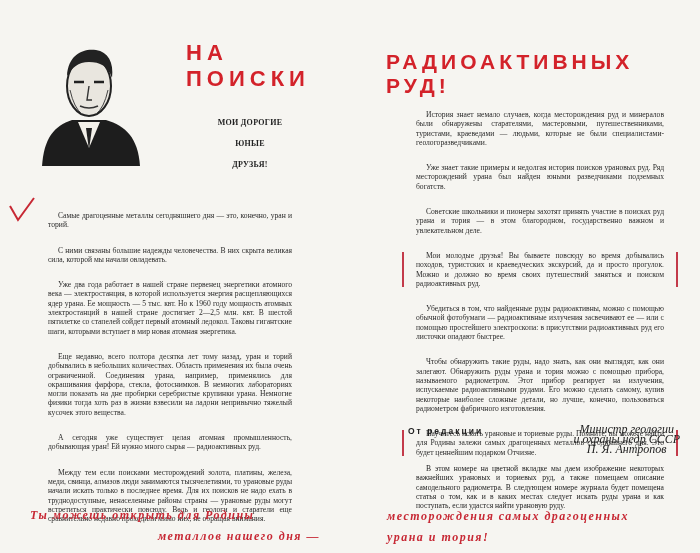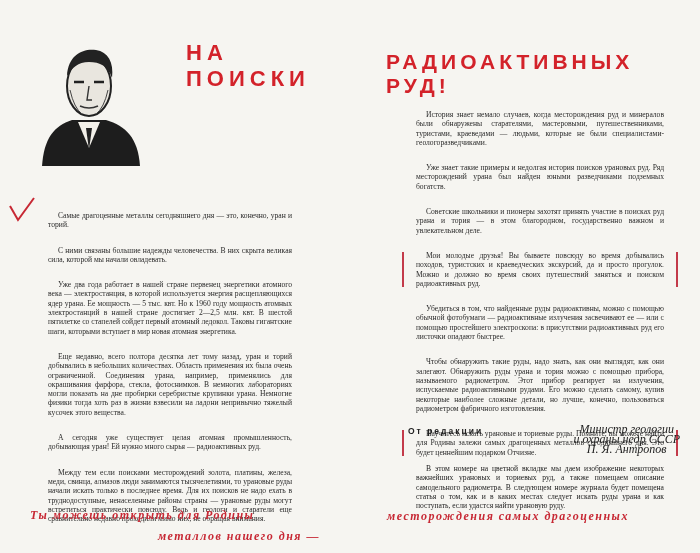--- a/index.html
+++ b/index.html
@@ -48,20 +48,25 @@
     <ellipse cx="55" cy="48" rx="22" ry="30" fill="#e9e6df" stroke="#222" stroke-width="2"></ellipse>
     <path d="M33 38 C34 16 50 10 62 12 C74 14 80 24 78 40 C74 28 66 24 55 24 C44 24 38 30 33 38 Z" fill="#222"></path>
     <path d="M40 44 L50 44 M60 44 L70 44" stroke="#222" stroke-width="2.5"></path>
     <path d="M55 48 L53 62 L58 62" stroke="#333" stroke-width="1.4" fill="none"></path>
     <path d="M46 68 Q55 72 64 68" stroke="#333" stroke-width="1.5" fill="none"></path>
     <path d="M36 52 Q40 70 48 76 M74 52 Q70 70 62 76" stroke="#444" stroke-width="1" fill="none"></path>
   </svg>
 
   <div class="headline h-left">НА ПОИСКИ</div>
 
+  <div class="greeting">
+    <div>МОИ ДОРОГИЕ</div>
+    <div>ЮНЫЕ</div>
+    <div>ДРУЗЬЯ!</div>
+  </div>
 
   <svg class="check" viewBox="0 0 28 28">
     <path d="M2 10 L10 24 L26 2" stroke="#c72834" stroke-width="2" fill="none"></path>
   </svg>
 
   <div class="body-text lt">
     <p>Самые драгоценные металлы сегодняшнего дня — это, конечно, уран и торий.</p>
     <p>С ними связаны большие надежды человечества. В них скрыта великая сила, которой мы начали овладевать.</p>
     <p>Уже два года работает в нашей стране первенец энергетики атомного века — электростанция, в которой используется энергия расщепляющихся ядер урана. Ее мощность — 5 тыс. квт. Но к 1960 году мощность атомных электростанций в нашей стране достигнет 2—2,5 млн. квт. В шестой пятилетке со стапелей сойдет первый атомный ледокол. Таковы гигантские шаги, которыми вступает в мир новая атомная энергетика.</p>
     <p>Еще недавно, всего полтора десятка лет тому назад, уран и торий добывались в небольших количествах. Область применения их была очень ограниченной. Соединения урана, например, применялись для окрашивания фарфора, стекла, фотоснимков. В немногих лабораториях могли показать на дне пробирки серебристые крупинки урана. Немногие физики тогда хоть раз в жизни взвесили на ладони непривычно тяжелый кусочек этого вещества.</p>
@@ -96,16 +101,17 @@
     <div>П. Я. Антропов</div>
   </div>
 
   <div class="editorial-title">От редакции</div>
   <div class="editorial">
     <p>В этом номере на цветной вкладке мы даем изображение некоторых важнейших урановых и ториевых руд, а также помещаем описание самодельного радиометра. В следующем номере журнала будет помещена статья о том, как и в каких местах следует искать руды урана и как поступать, если удастся найти урановую руду.</p>
   </div>
 
   <div class="slogan sl-right">
     <div>месторождения самых драгоценных</div>
+    <div>урана и тория!</div>
   </div>
 
   <div class="pgnum pn-right">21</div>
 </div>
 
 </body></html>

